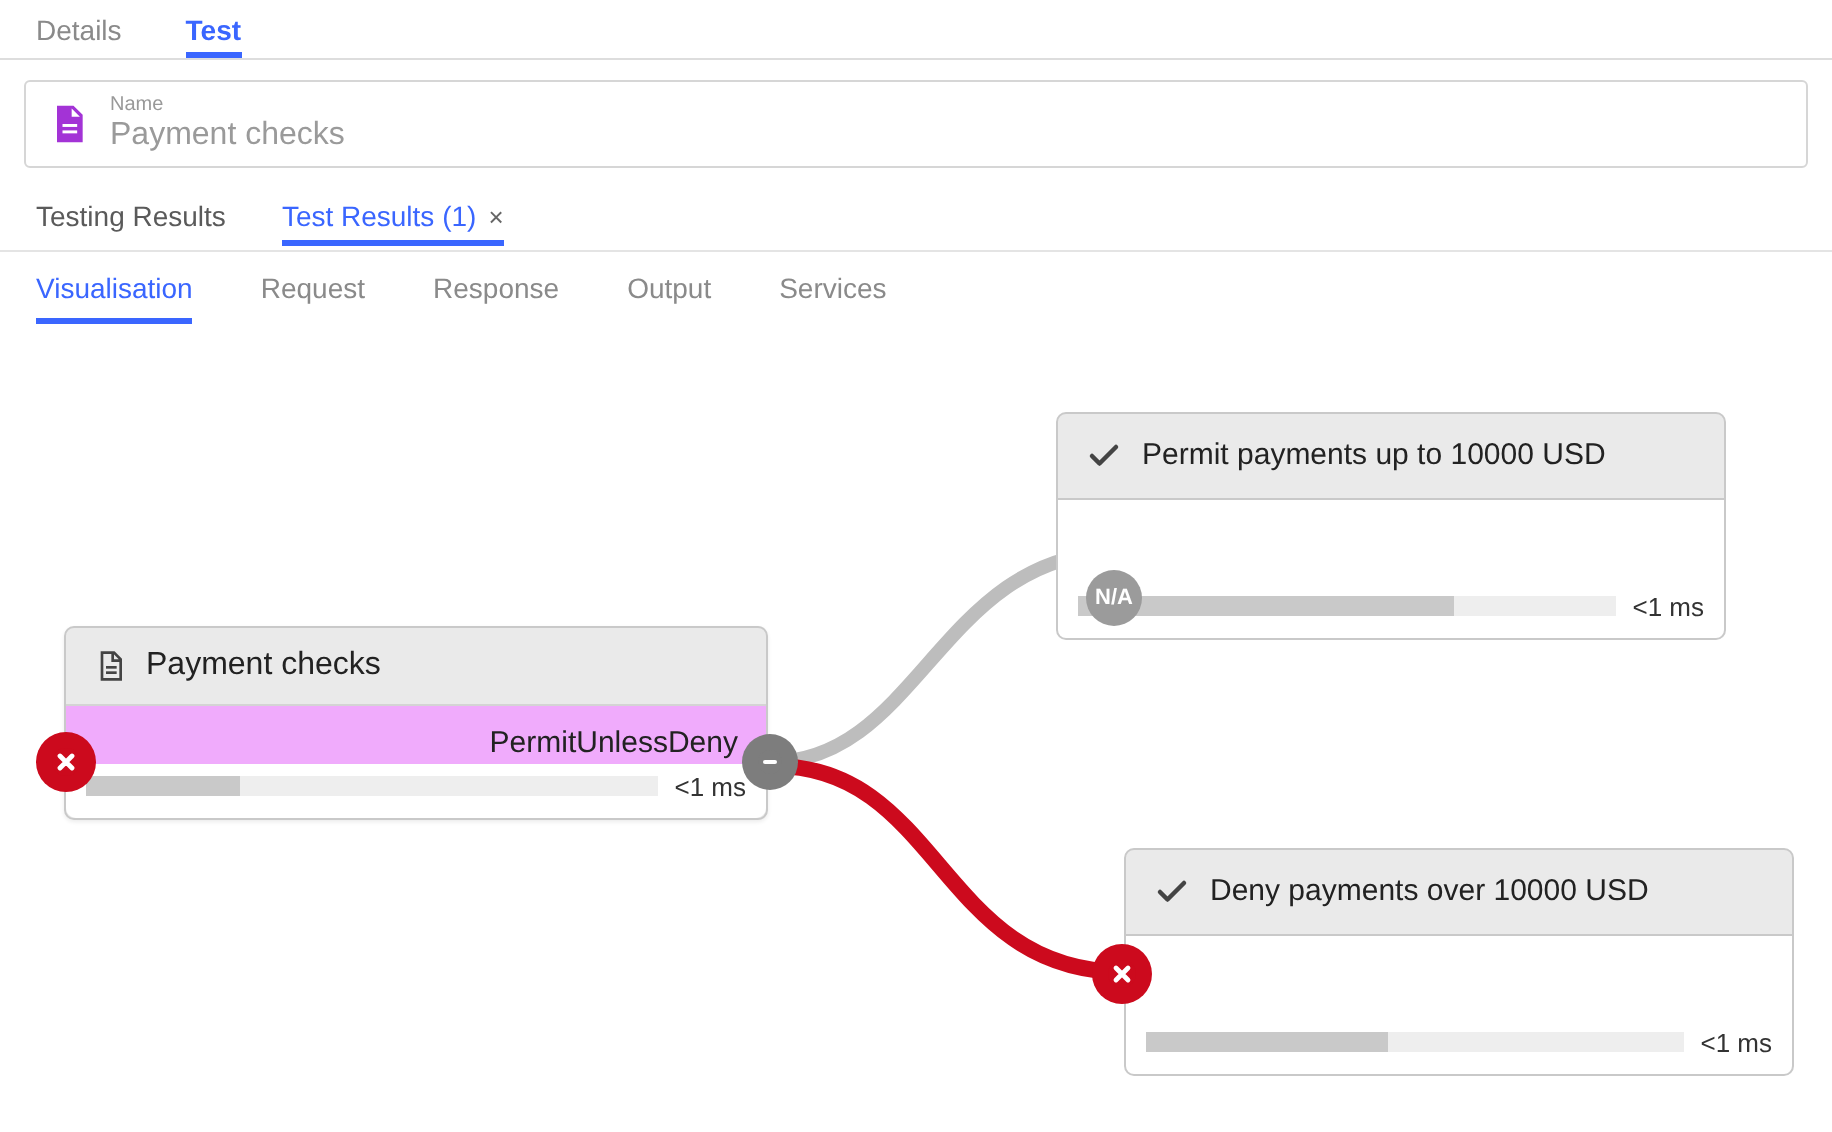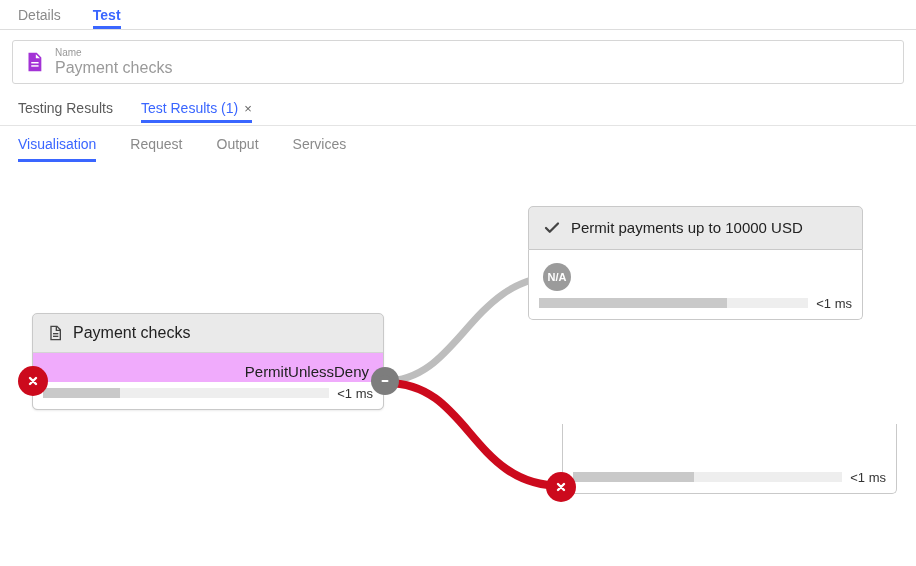--- a/index.html
+++ b/index.html
@@ -152,21 +152,21 @@
     width: 30px; height: 30px;
     border-radius: 50%;
     display: flex; align-items: center; justify-content: center;
     font-weight: bold;
   }
   .badge-red { background: #cc0a1d; color: #fff; }
   .badge-grey { background: #7d7d7d; color: #fff; }
   .badge-na {
     background: #9b9b9b; color: #fff;
     font-size: 11px; font-weight: 600;
-    width: 28px; height: 28px;
+    width: 28px; height: 28px; margin-top: 22px;
   }
   svg.connector { position: absolute; top: 0; left: 0; pointer-events: none; }
   .check-icon { width: 18px; height: 18px; flex: none; }
   .doc-icon-sm { width: 16px; height: 16px; flex: none; }
 </style>
 </head>
 <body>
 
 <div class="top-tabs">
   <div class="top-tab">Details</div>
@@ -191,20 +191,21 @@
   <div class="subtab1">Testing Results</div>
   <div class="subtab1 active">
     <span>Test Results (1)</span>
     <span class="close-x">×</span>
   </div>
 </div>
 
 <div class="subtabs2">
   <div class="subtab2 active">Visualisation</div>
   <div class="subtab2">Request</div>
+  <div class="subtab2">Response</div>
   <div class="subtab2">Output</div>
   <div class="subtab2">Services</div>
 </div>
 
 <div class="canvas">
 
   <svg class="connector" width="916" height="400">
     <path d="M 385 215 C 460 215, 470 110, 560 110" stroke="#bdbdbd" stroke-width="7" fill="none" stroke-linecap="round"></path>
     <path d="M 387 217 C 470 217, 470 320, 562 320" stroke="#cc0a1d" stroke-width="8" fill="none" stroke-linecap="round"></path>
   </svg>
@@ -255,20 +256,26 @@
         </div>
         <span class="timing-text">&lt;1 ms</span>
       </div>
     </div>
   </div>
   <div class="badge-circle badge-na" style="left:543px; top:97px;">
     <span>N/A</span>
   </div>
 
   <div class="rule-card" style="left:562px; top:258px;">
+    <div class="rule-head">
+      <svg class="check-icon" viewBox="0 0 24 24">
+          <path fill="none" stroke="#444" stroke-width="3" stroke-linecap="round" stroke-linejoin="round" d="M4 12l5 5L20 6"></path>
+        </svg>
+      <span>Deny payments over 10000 USD</span>
+    </div>
     <div class="rule-body">
       <div class="rule-foot">
         <div class="timing-bar">
           <div class="timing-fill" style="width:45%;"></div>
         </div>
         <span class="timing-text">&lt;1 ms</span>
       </div>
     </div>
   </div>
   <div class="badge-circle badge-red" style="left:546px; top:306px;">

